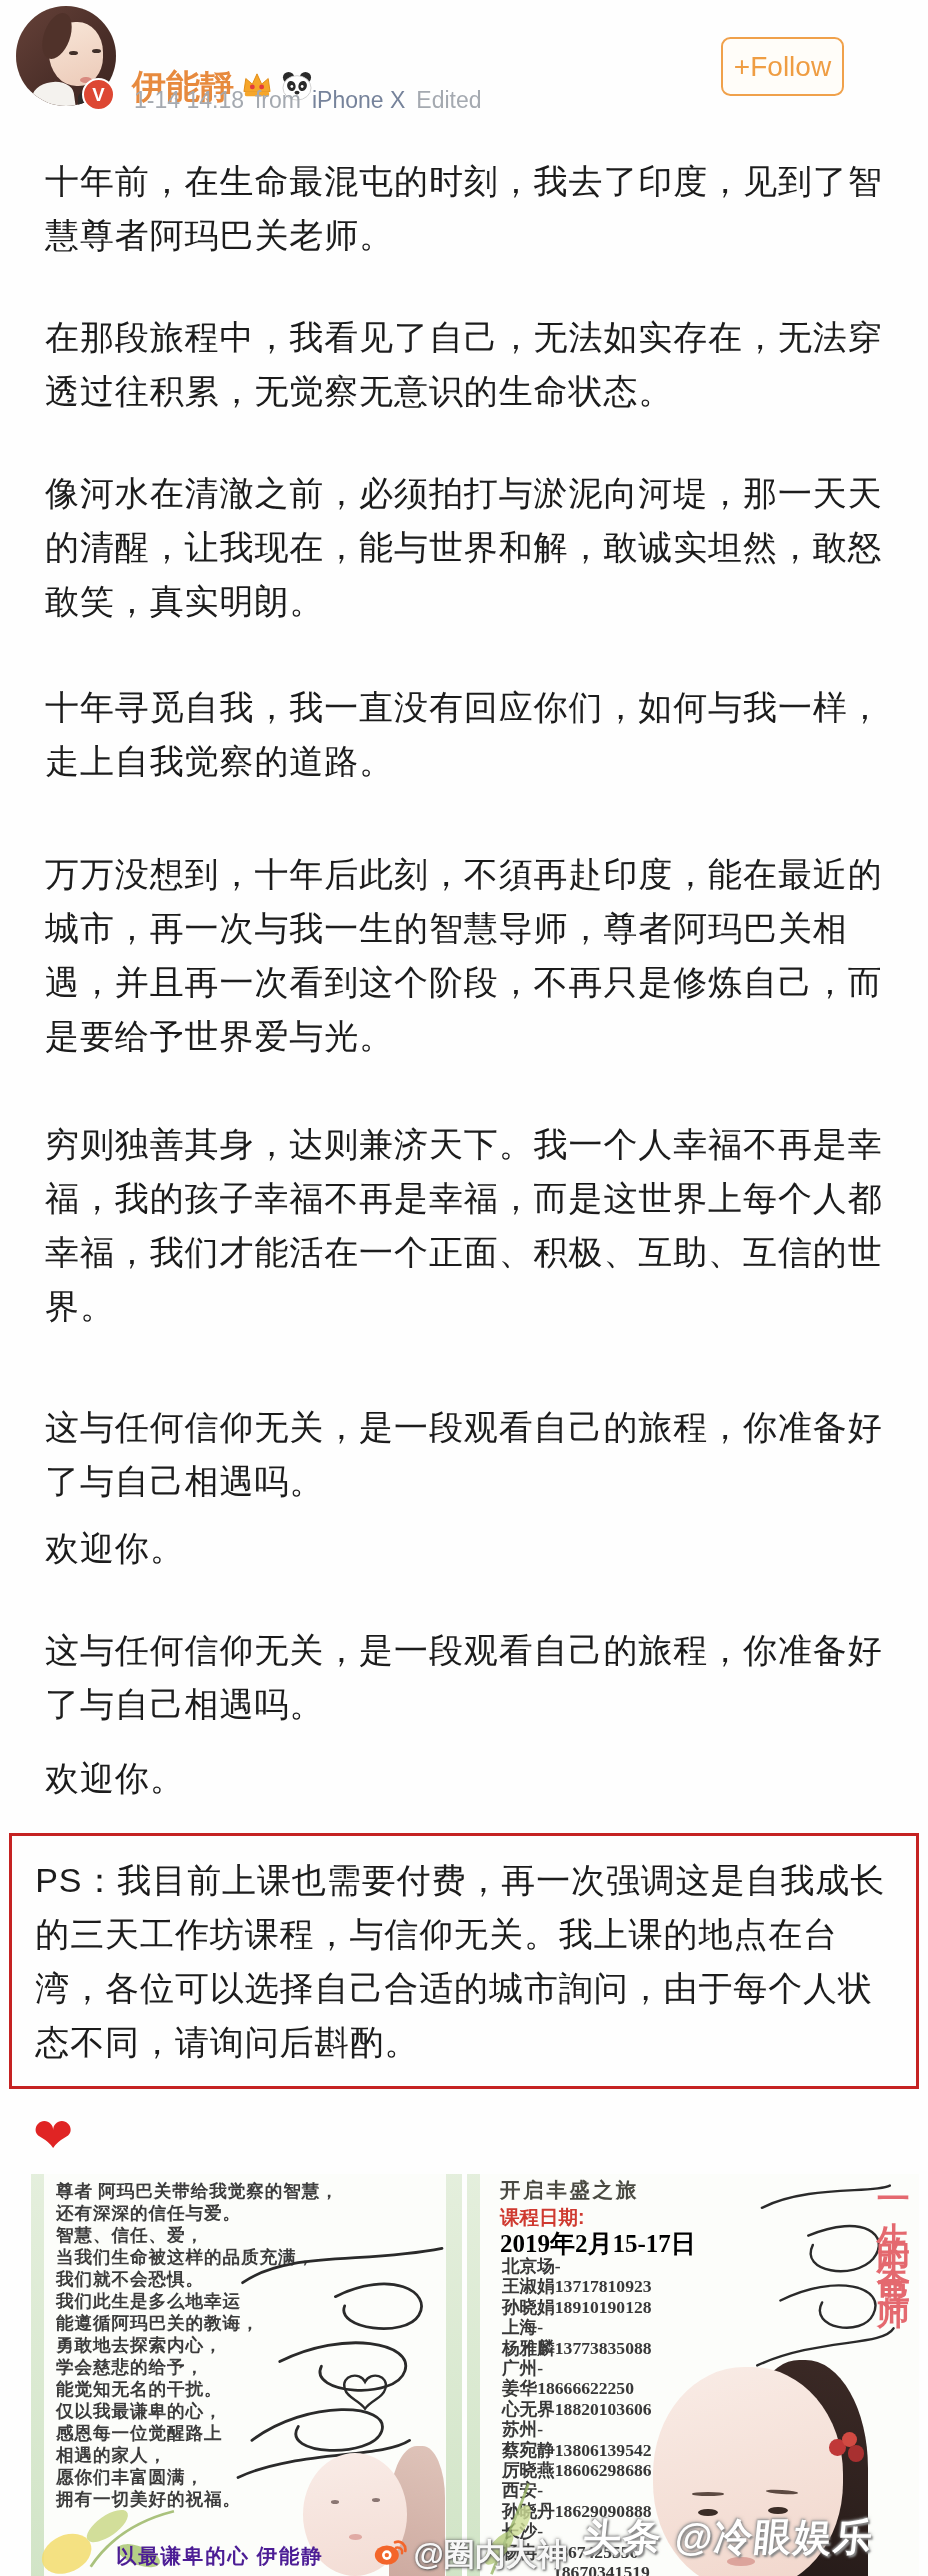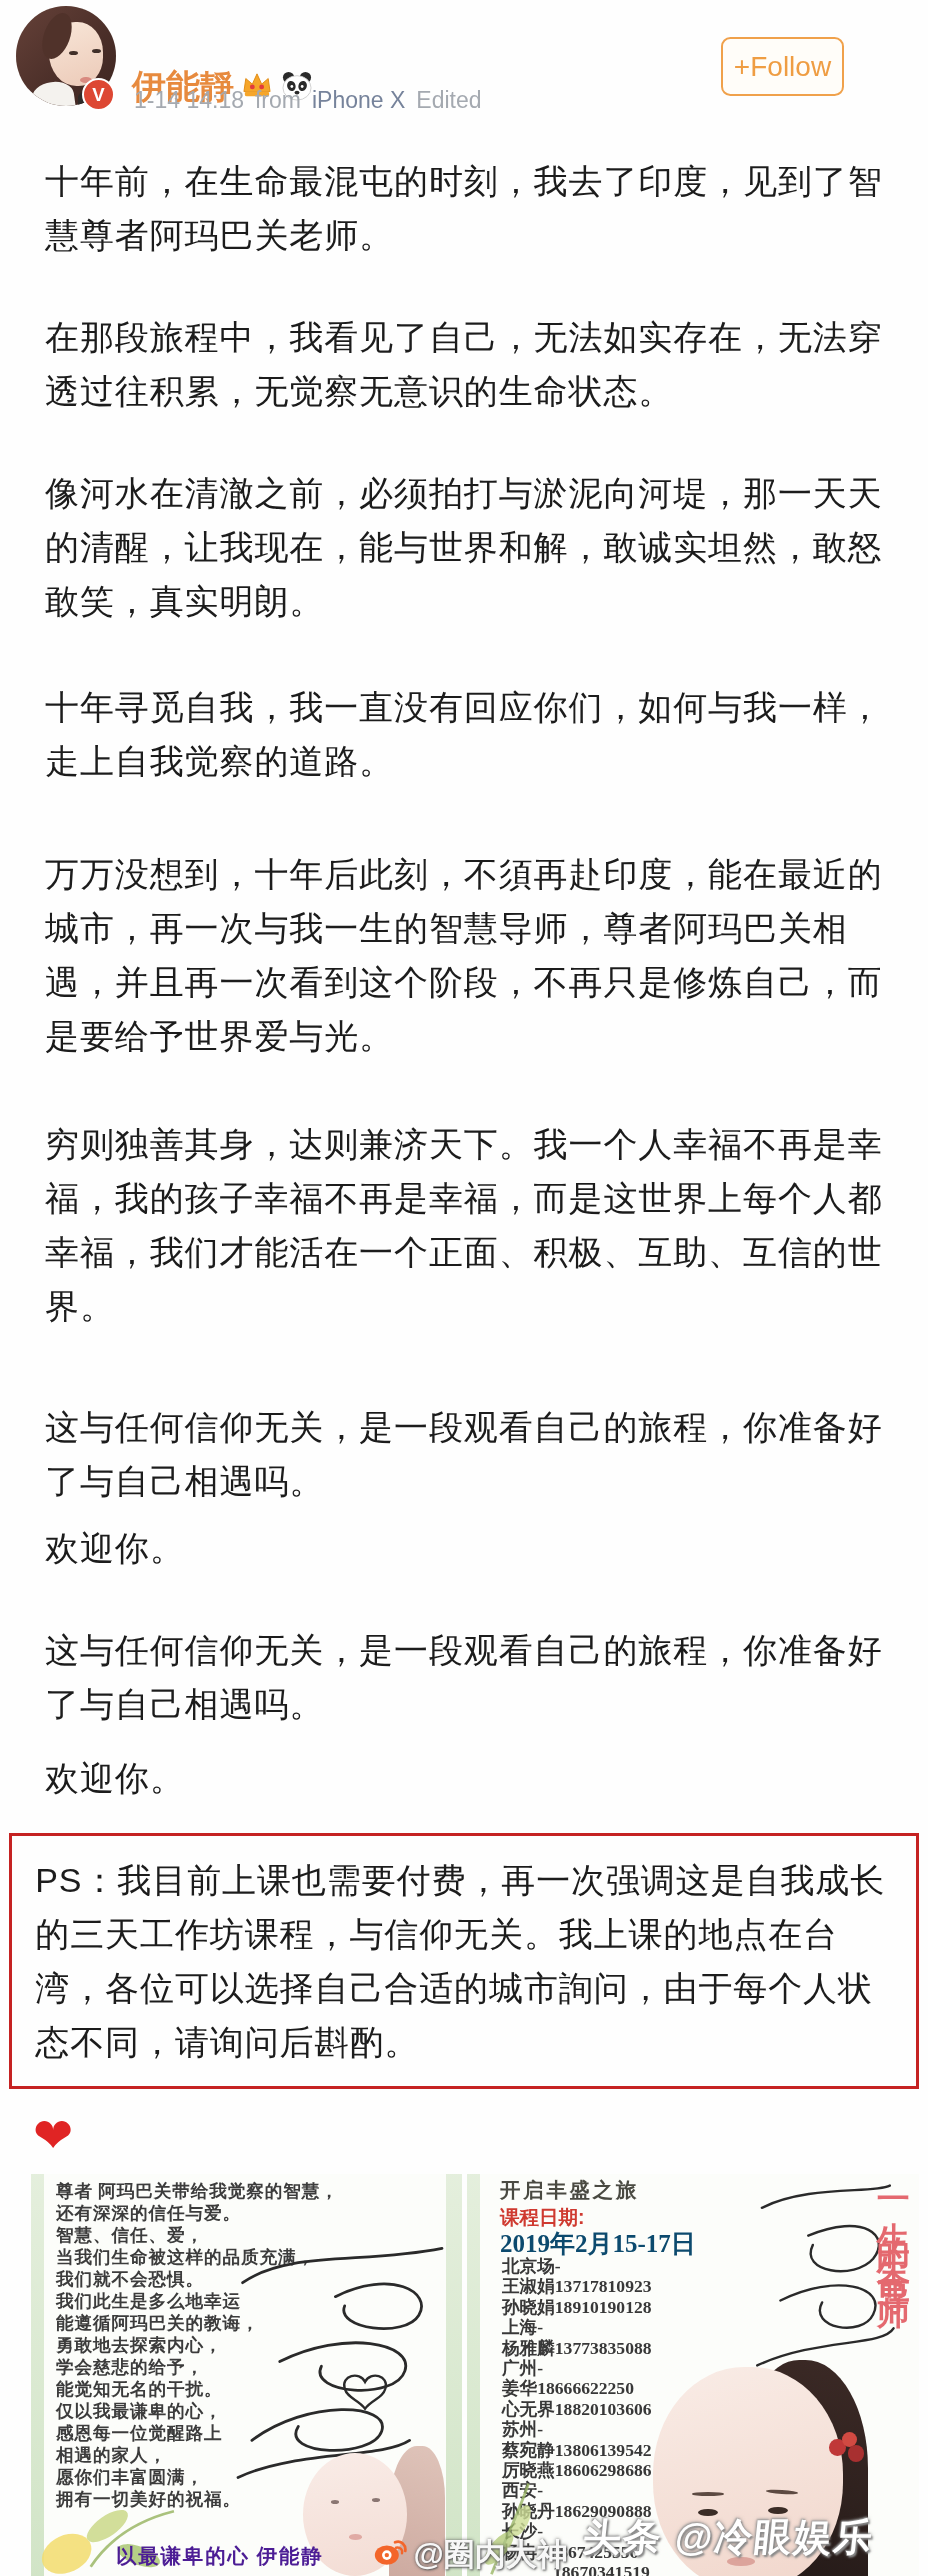--- a/index.html
+++ b/index.html
@@ -65,21 +65,21 @@
             background:linear-gradient(170deg,#f9ece7,#f3dcd4);}
   .lpp-hair{position:absolute;right:3.7px;top:0;width:56px;height:130px;border-radius:50% 40% 0 0;
             background:linear-gradient(200deg,#dfc4ba,#cdaaa0);}
   .lpp-eye{position:absolute;width:8.4px;height:3.7px;border-radius:50%;background:#8a7672;}
   .lpp-eye.l{left:54px;top:54px;} .lpp-eye.r{left:95px;top:52px;}
   .lpp-lip{position:absolute;left:72px;top:88px;width:13px;height:5.6px;border-radius:50%;background:#e0aaa4;}
   .deco-svg{position:absolute;}
   .rp-title{position:absolute;left:33px;top:1.9px;font-family:"Liberation Serif",serif;
             font-size:20.4px;font-weight:bold;color:#4a4a42;letter-spacing:2.8px;}
   .rp-date-label{position:absolute;left:33px;top:30px;font-size:19.5px;font-weight:bold;color:#cf3a30;}
-  .rp-date{position:absolute;left:33px;top:53px;font-size:25px;font-weight:bold;color:#0c4a6e;
+  .rp-date{position:absolute;left:33px;top:53px;font-size:25px;font-weight:bold;color:#000000;
            font-family:"Liberation Serif",serif;}
   .rp-contacts{position:absolute;left:35px;top:82px;font-family:"Liberation Serif",serif;
                font-size:17.6px;line-height:20.4px;font-weight:bold;color:#383838;}
   .rp-contacts div.indent{padding-left:51px;}
   .rp-photo{position:absolute;left:160px;top:186px;width:292px;height:216px;}
   .rpp-hair{position:absolute;right:51px;top:0;width:125px;height:216px;border-radius:45% 50% 0 0;
             background:linear-gradient(200deg,#3c2a26,#241a18);}
   .rpp-face{position:absolute;left:26px;top:7.4px;width:190px;height:223px;border-radius:48%;
             background:linear-gradient(165deg,#f9ece6,#f1d6cb);}
   .rpp-brow{position:absolute;width:32px;height:3.7px;border-radius:50%;background:#5d4a42;}

